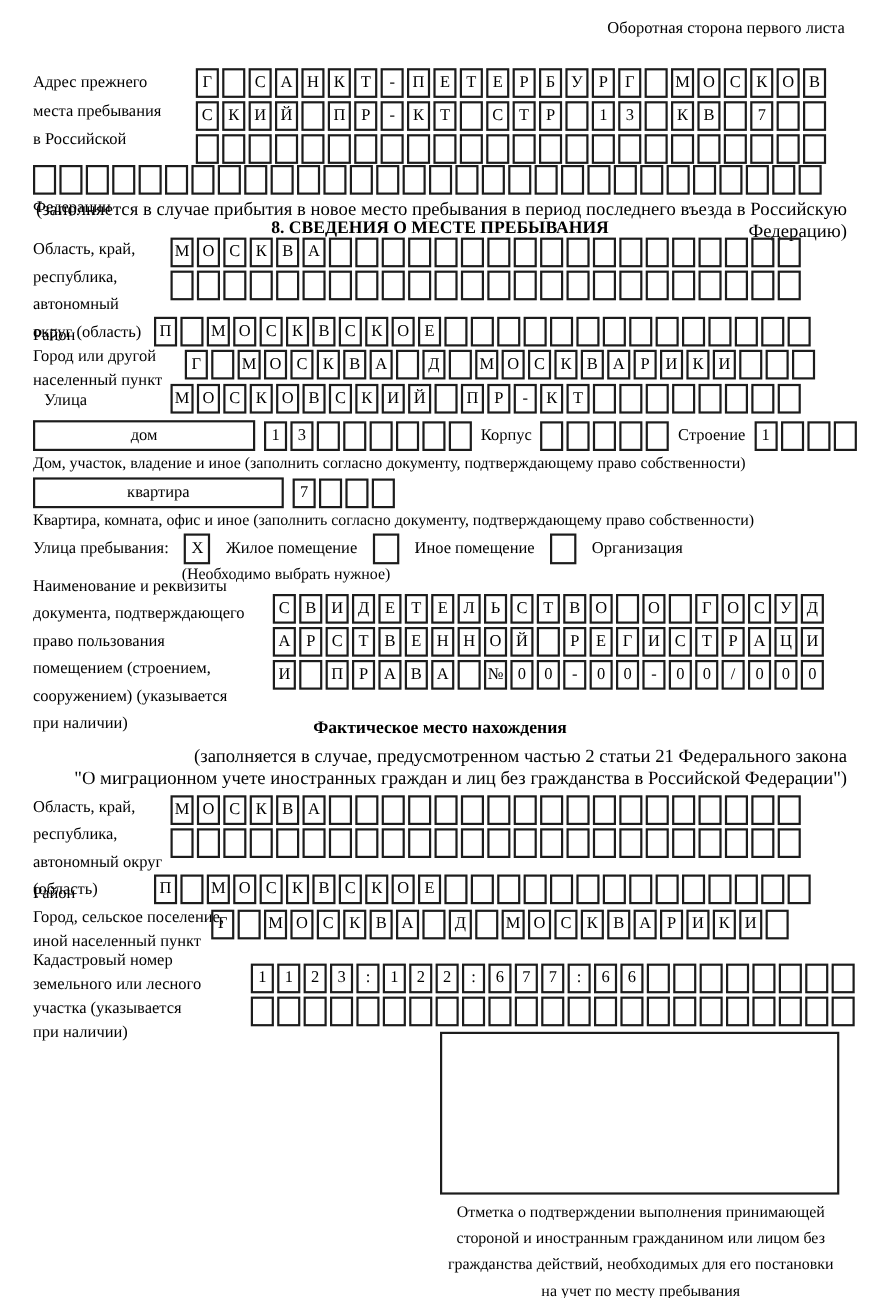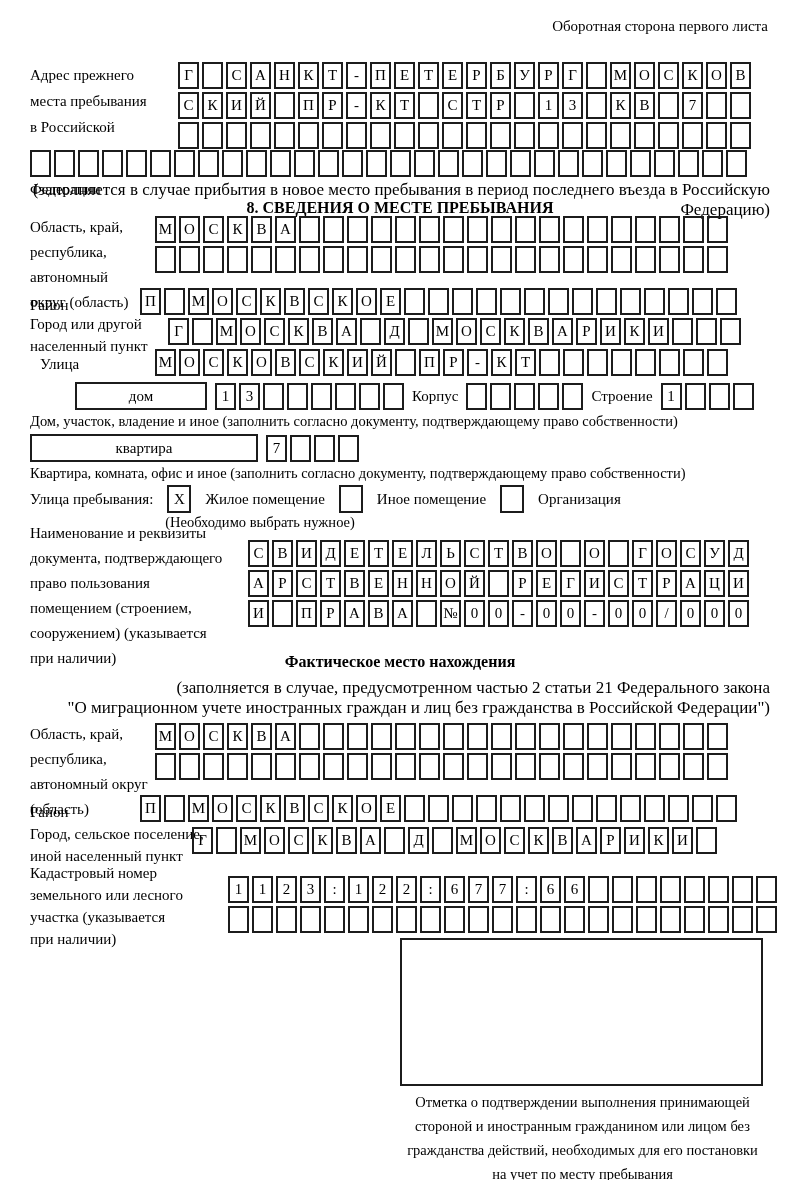--- a/index.html
+++ b/index.html
@@ -300,21 +300,21 @@
       <span class="cell"></span>
       <span class="cell"></span>
       <span class="cell"></span>
       <span class="cell"></span>
       <span class="cell"></span>
       <span class="cell"></span>
       <span class="cell"></span>
     </div>
 
   <div class="abs inlinerow" style="left:30px;top:382px;gap:8px;">
-    <div class="widebox" style="width:132px;margin-left:45px;">дом</div>
+    <div class="widebox" style="width:202px;">дом</div>
     <div class="cellrow">
         <span class="cell">1</span>
         <span class="cell">3</span>
         <span class="cell"></span>
         <span class="cell"></span>
         <span class="cell"></span>
         <span class="cell"></span>
         <span class="cell"></span>
         <span class="cell"></span>
       </div>

